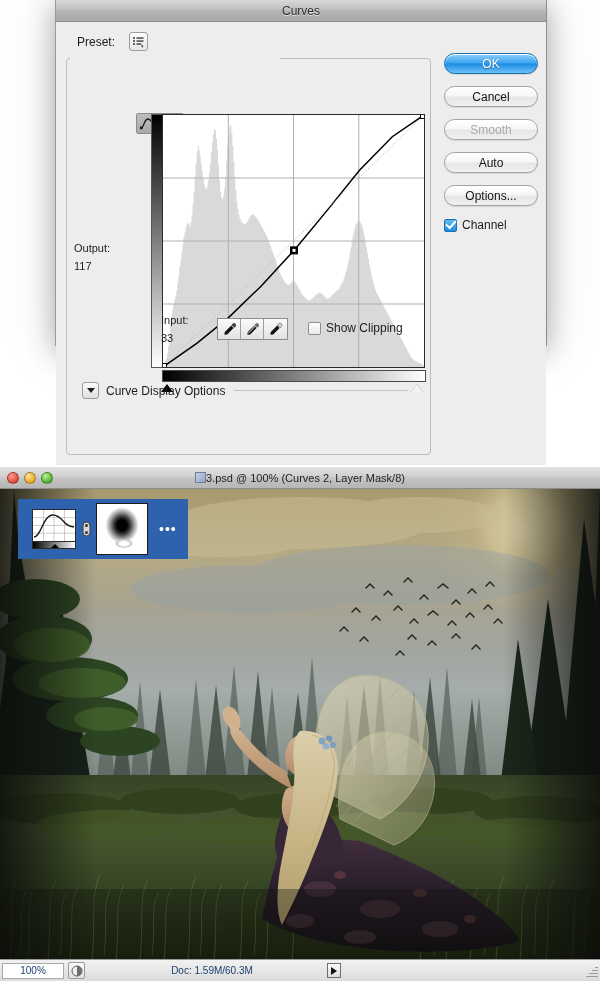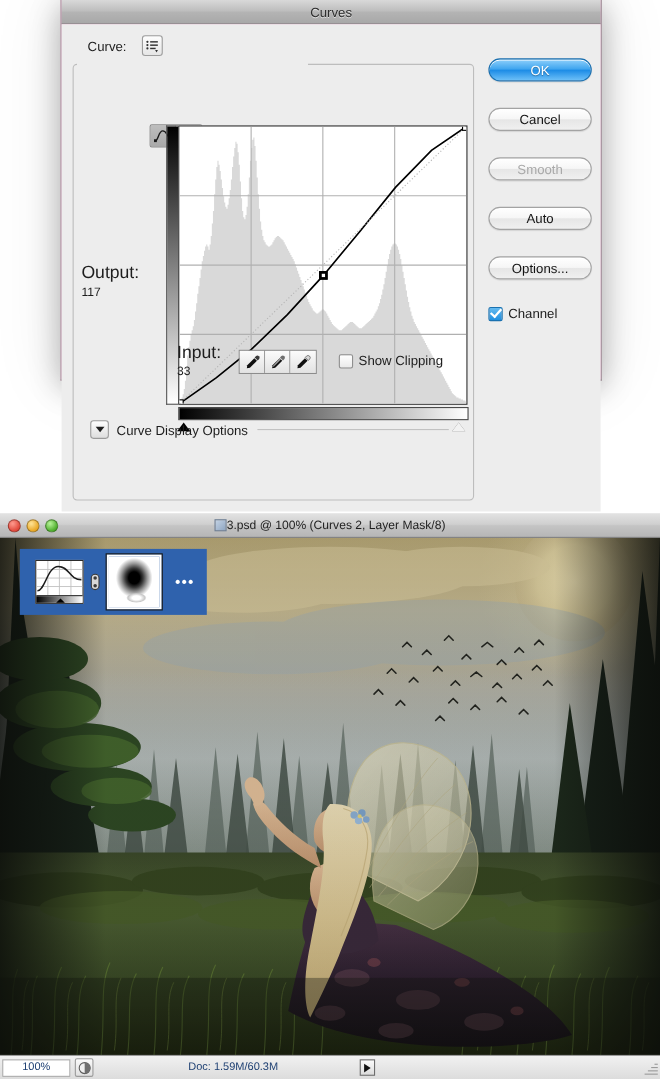--- a/index.html
+++ b/index.html
@@ -14,21 +14,21 @@
 
   
   .backdrop {
     position: absolute; left: 0; top: 0; width: 600px; height: 467px;
     background: #ffffff;
   }
 
   
   .dialog {
     position: absolute; left: 55px; top: 0; width: 492px; height: 346px;
-    background: #f9a8d4;
+    background: #0c4a6e;
     border-left: 1px solid #9a9a9a;
     border-right: 1px solid #8e8e8e;
     border-bottom: 1px solid #8e8e8e;
     box-shadow: 0 6px 26px rgba(0,0,0,0.30), 0 0 60px rgba(0,0,0,0.10);
   }
   .titlebar {
     height: 22px; width: 100%;
     background: linear-gradient(to bottom, #d9d9d9 0%, #bdbdbd 48%, #b4b4b4 52%, #a8a8a8 100%);
     border-bottom: 1px solid #8d8d8d;
     display: flex; align-items: center; justify-content: center;
@@ -125,21 +125,21 @@
   .slider-white {
     position: absolute; left: 260px; top: 270px;
     width: 0; height: 0; border-left: 6px solid transparent; border-right: 6px solid transparent;
     border-bottom: 8px solid #f2f2f2;
     filter: drop-shadow(0 0 0.5px #6a6a6a);
   }
 
   
   .output-block { position: absolute; left: 18px; top: 218px; }
   .input-block  { position: absolute; left: 105px; top: 290px; }
-  .readout-label { font-size: 16px; color: #1d1d1d; line-height: 17px; }
+  .readout-label { font-size: 11px; color: #1d1d1d; line-height: 17px; }
   .readout-value { font-size: 11px; color: #1d1d1d; line-height: 19px; }
 
   
   .eyedroppers {
     position: absolute; left: 161px; top: 296px; display: flex;
     border: 1px solid #8c8c8c;
   }
   .ed {
     width: 23px; height: 20px; display: flex; align-items: center; justify-content: center;
     background: linear-gradient(to bottom, #fbfbfb, #e2e2e2);
@@ -170,21 +170,21 @@
     background: linear-gradient(to bottom, #fdfdfd, #dedede);
     display: flex; align-items: center; justify-content: center; margin-right: 7px;
   }
   .disclosure .tri { width:0;height:0;border-left:4px solid transparent;border-right:4px solid transparent;border-top:5px solid #1d1d1d; }
   .cdo-label { font-size: 12px; color: #1d1d1d; white-space: nowrap; }
   .cdo-rule { flex: 1; height: 1px; background: #c2c2c2; margin-left: 9px; margin-right: 4px; }
 
   
   .btns { position: absolute; left: 388px; top: 31px; width: 94px; }
   .btn {
-    width: 94px; height: 21px; margin-bottom: 24px;
+    width: 94px; height: 21px; margin-bottom: 12px;
     border-radius: 11px; border: 1px solid #a3a3a3;
     background: linear-gradient(to bottom, #ffffff 0%, #f6f6f6 48%, #e6e6e6 52%, #f0f0f0 100%);
     display: flex; align-items: center; justify-content: center;
     font-size: 12px; color: #141414;
     box-shadow: 0 1px 1px rgba(0,0,0,0.10), inset 0 1px 0 #fff;
   }
   .btn.primary {
     background: linear-gradient(to bottom, #8fd0fb 0%, #3fa5ef 46%, #1d8ce6 52%, #6dc0f8 100%);
     border: 1px solid #1b6fae; color: #ffffff;
     text-shadow: 0 1px 1px rgba(0,0,0,0.35);
@@ -288,21 +288,21 @@
 
   <div class="dialog">
 
     <div class="titlebar">
       <span class="title">Curves</span>
     </div>
 
     <div class="dialog-body">
 
       <div class="preset-row">
-        <span class="lbl preset-label">Curve:</span>
+        <span class="lbl preset-label">Preset:</span>
         <div class="preset-menu-btn">
           <svg width="13" height="12" viewBox="0 0 13 12" aria-hidden="true">
             <circle cx="2" cy="2" r="1" fill="#333"></circle>
               <rect x="4.5" y="1.4" width="7" height="1.3" fill="#333"></rect>
             <circle cx="2" cy="5" r="1" fill="#333"></circle>
               <rect x="4.5" y="4.4" width="7" height="1.3" fill="#333"></rect>
             <circle cx="2" cy="8" r="1" fill="#333"></circle>
               <rect x="4.5" y="7.4" width="5" height="1.3" fill="#333"></rect>
             <path d="M9 9.5 l2.6 0 l-1.3 2.2 z" fill="#333"></path>
           </svg>

